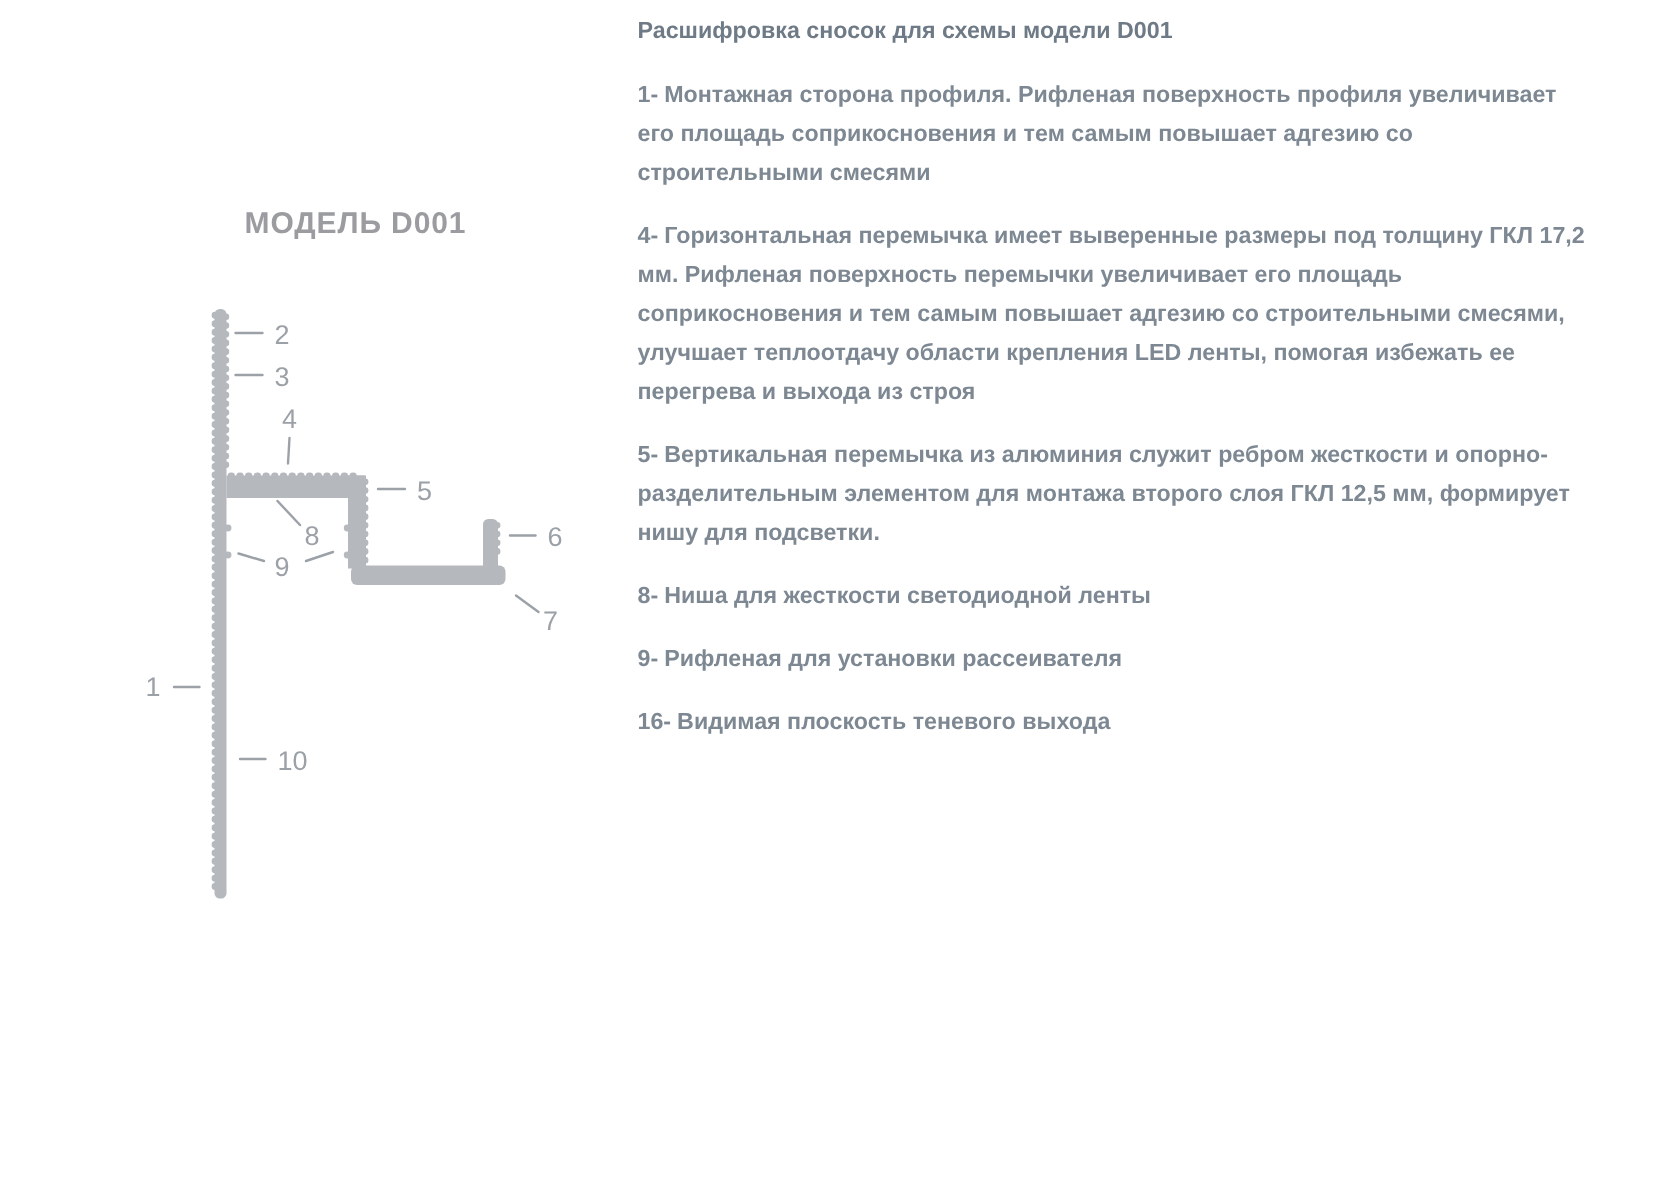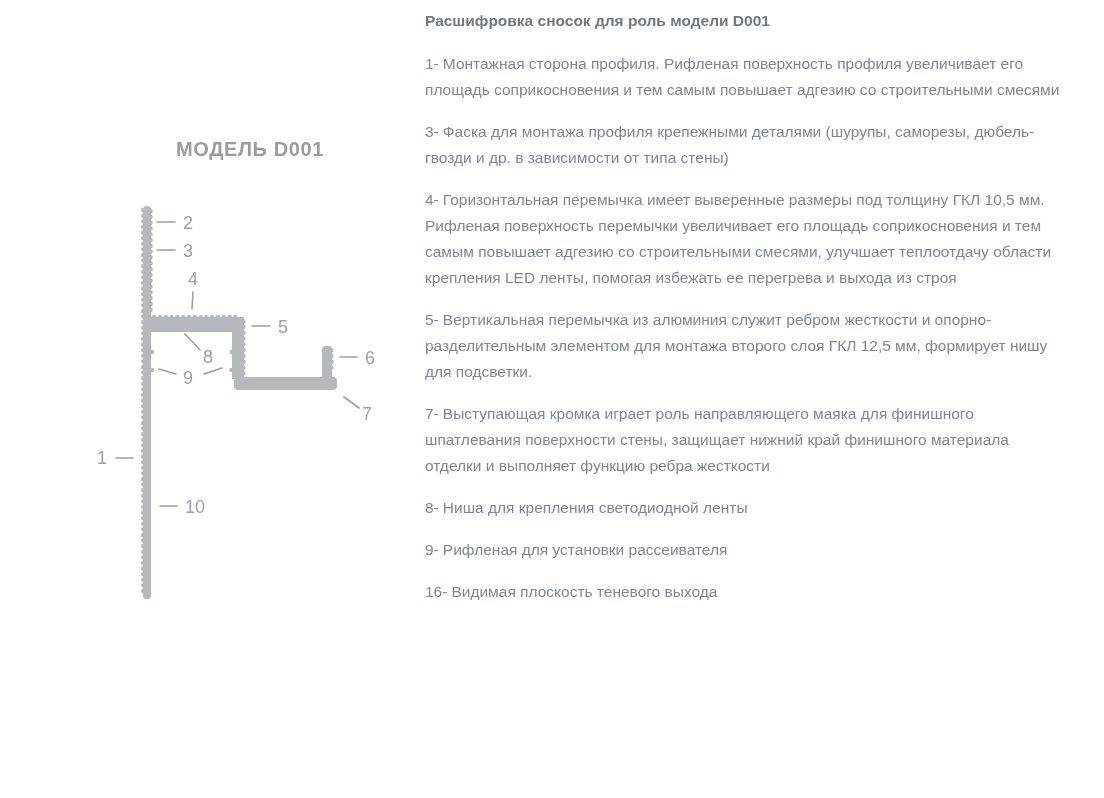--- a/index.html
+++ b/index.html
@@ -14,21 +14,21 @@
   .page {
     position: relative;
     width: 1104px;
     height: 798px;
     background: #ffffff;
   }
   
   .model-title {
     position: absolute;
     top: 138px;
-    left: 13px;
+    left: 0;
     width: 474px;
     text-align: center;
     font-size: 20px;
     font-weight: 600;
     letter-spacing: 0.6px;
     color: #9b9ca0;
   }
   .diagram-svg {
     position: absolute;
     left: 85px;
@@ -64,21 +64,21 @@
   .legend-title {
     font-size: 15.5px;
     line-height: 26px;
     font-weight: 700;
     color: #6e7a86;
     margin: 0 0 17px 0;
   }
   p.note {
     font-size: 15.5px;
     line-height: 26px;
-    font-weight: 400;
+    font-weight: 700;
     margin: 0 0 16px 0;
   }
   .note-label { margin-right: 4px; }
 </style>
 </head>
 <body>
 
 <div class="page">
 
   <div class="model-title">МОДЕЛЬ D001</div>
@@ -156,34 +156,32 @@
       <text class="callout-num" x="97" y="464">1</text>
     </g>
 
     <g>
       <line class="leader" x1="160" y1="506" x2="177" y2="506"></line>
       <text class="callout-num" x="185" y="513">10</text>
     </g>
   </svg>
 
   <div class="legend">
-    <h1 class="legend-title">Расшифровка сносок для роль модели D001</h1>
+    <h1 class="legend-title">Расшифровка сносок для схемы модели D001</h1>
 
     <p class="note"><span class="note-label">1-</span><span>Монтажная сторона профиля. Рифленая поверхность профиля увеличивает его площадь соприкосновения и тем самым повышает адгезию со строительными смесями</span></p>
 
 
-    <p class="note"><span class="note-label">3-</span><span>Фаска для монтажа профиля крепежными деталями (шурупы, саморезы, дюбель-гвозди и др. в зависимости от типа стены)</span></p>
 
-    <p class="note"><span class="note-label">4-</span><span>Горизонтальная перемычка имеет выверенные размеры под толщину ГКЛ 10,5 мм. Рифленая поверхность перемычки увеличивает его площадь соприкосновения и тем самым повышает адгезию со строительными смесями, улучшает теплоотдачу области крепления LED ленты, помогая избежать ее перегрева и выхода из строя</span></p>
+    <p class="note"><span class="note-label">4-</span><span>Горизонтальная перемычка имеет выверенные размеры под толщину ГКЛ 17,2 мм. Рифленая поверхность перемычки увеличивает его площадь соприкосновения и тем самым повышает адгезию со строительными смесями, улучшает теплоотдачу области крепления LED ленты, помогая избежать ее перегрева и выхода из строя</span></p>
 
     <p class="note"><span class="note-label">5-</span><span>Вертикальная перемычка из алюминия служит ребром жесткости и опорно-разделительным элементом для монтажа второго слоя ГКЛ 12,5 мм, формирует нишу для подсветки.</span></p>
 
 
-    <p class="note"><span class="note-label">7-</span><span>Выступающая кромка играет роль направляющего маяка для финишного шпатлевания поверхности стены, защищает нижний край финишного материала отделки и выполняет функцию ребра жесткости</span></p>
 
-    <p class="note"><span class="note-label">8-</span><span>Ниша для крепления светодиодной ленты</span></p>
+    <p class="note"><span class="note-label">8-</span><span>Ниша для жесткости светодиодной ленты</span></p>
 
     <p class="note"><span class="note-label">9-</span><span>Рифленая для установки рассеивателя</span></p>
 
     <p class="note"><span class="note-label">16-</span><span>Видимая плоскость теневого выхода</span></p>
   </div>
 
 </div>
 
 </body></html>

